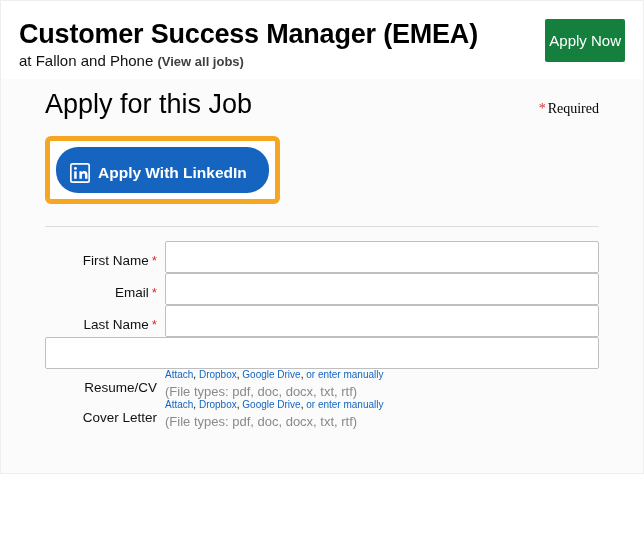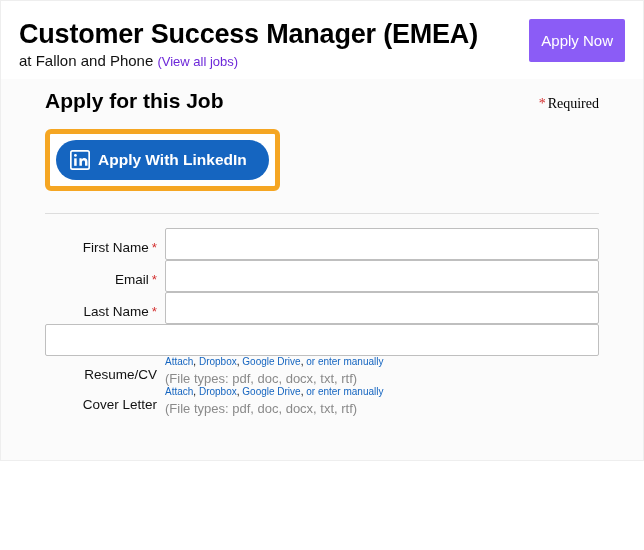--- a/index.html
+++ b/index.html
@@ -16,45 +16,45 @@
   .header-row {
     display:flex; align-items:flex-start; padding:18px 18px 10px 18px;
     background:#fff;
   }
   .title-block { flex:1; }
   .job-title {
     margin:0; font-size:27px; font-weight:700; line-height:1.15;
     letter-spacing:-0.2px;
   }
   .sub { margin-top:2px; font-size:15px; color:#111; }
-  .view-all { color:#6d28d9; font-size:13px; text-decoration:none; }
+  .view-all { color:#404040; font-size:13px; text-decoration:none;font-weight:bold; }
   .apply-now-btn {
-    background:#8b5cf6; color:#fff; border:none; font-size:15px;
-    font-weight:500; padding:13px 12px; border-radius:2px; cursor:pointer;
+    background:#15803d; color:#fff; border:none; font-size:15px;
+    font-weight:500; padding:13px 4px; border-radius:2px; cursor:pointer;
     flex:0 0 auto;
   }
 
   .form-card {
     margin:0 18px 18px 18px; background:#fbfbfb; padding:0 26px 26px 26px;
   }
   .card-top {
     display:flex; align-items:baseline; justify-content:space-between;
     padding-top:10px;
   }
-  .form-title { font-size:21px; font-weight:700; margin:0; }
+  .form-title { font-size:27px; font-weight:400; margin:0; }
   .req { font-size:14px; color:#000;font-family:Liberation Serif, serif; }
   .req .ast { color:#d32f2f; margin-right:2px; }
 
   .linkedin-wrap {
     display:inline-block; margin-top:16px;
     border:5px solid #f5a623; border-radius:6px; padding:6px; background:#fff;
   }
   .linkedin-btn {
     background:#1565c0; color:#fff; border:none; border-radius:22px;
-    font-size:15.5px; font-weight:600; padding:10px 22px 10px 14px;
+    font-size:15.5px; font-weight:600; padding:16px 22px 10px 14px;
     display:flex; align-items:center; gap:8px; cursor:pointer;
   }
   .linkedin-icon {
     width:20px; height:20px; display:inline-block;
   }
   .linkedin-icon svg { display:block; }
 
   .divider { border:none; border-top:1px solid #ddd; margin:22px 0 14px 0; }
 
   .field-row {

